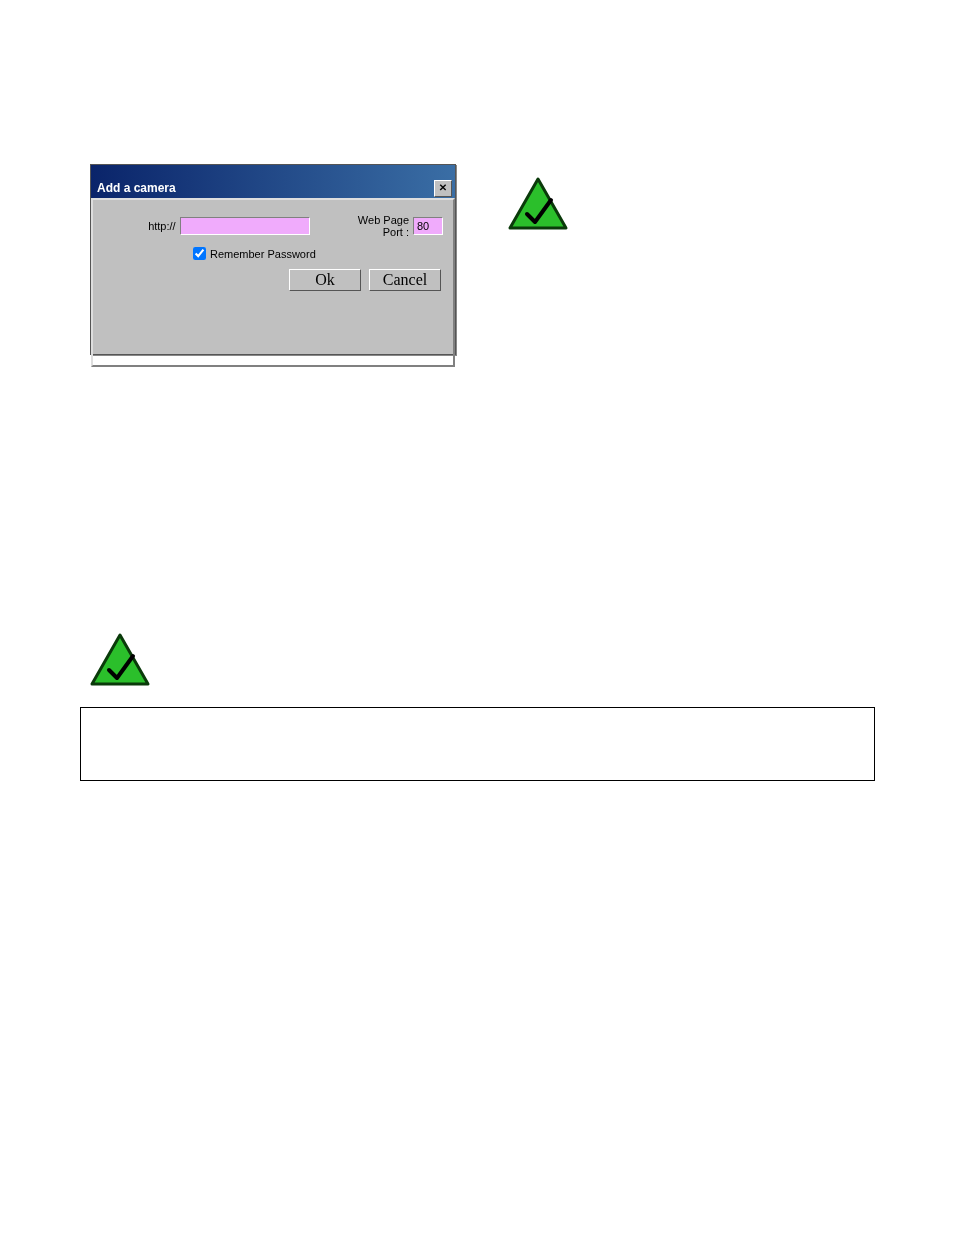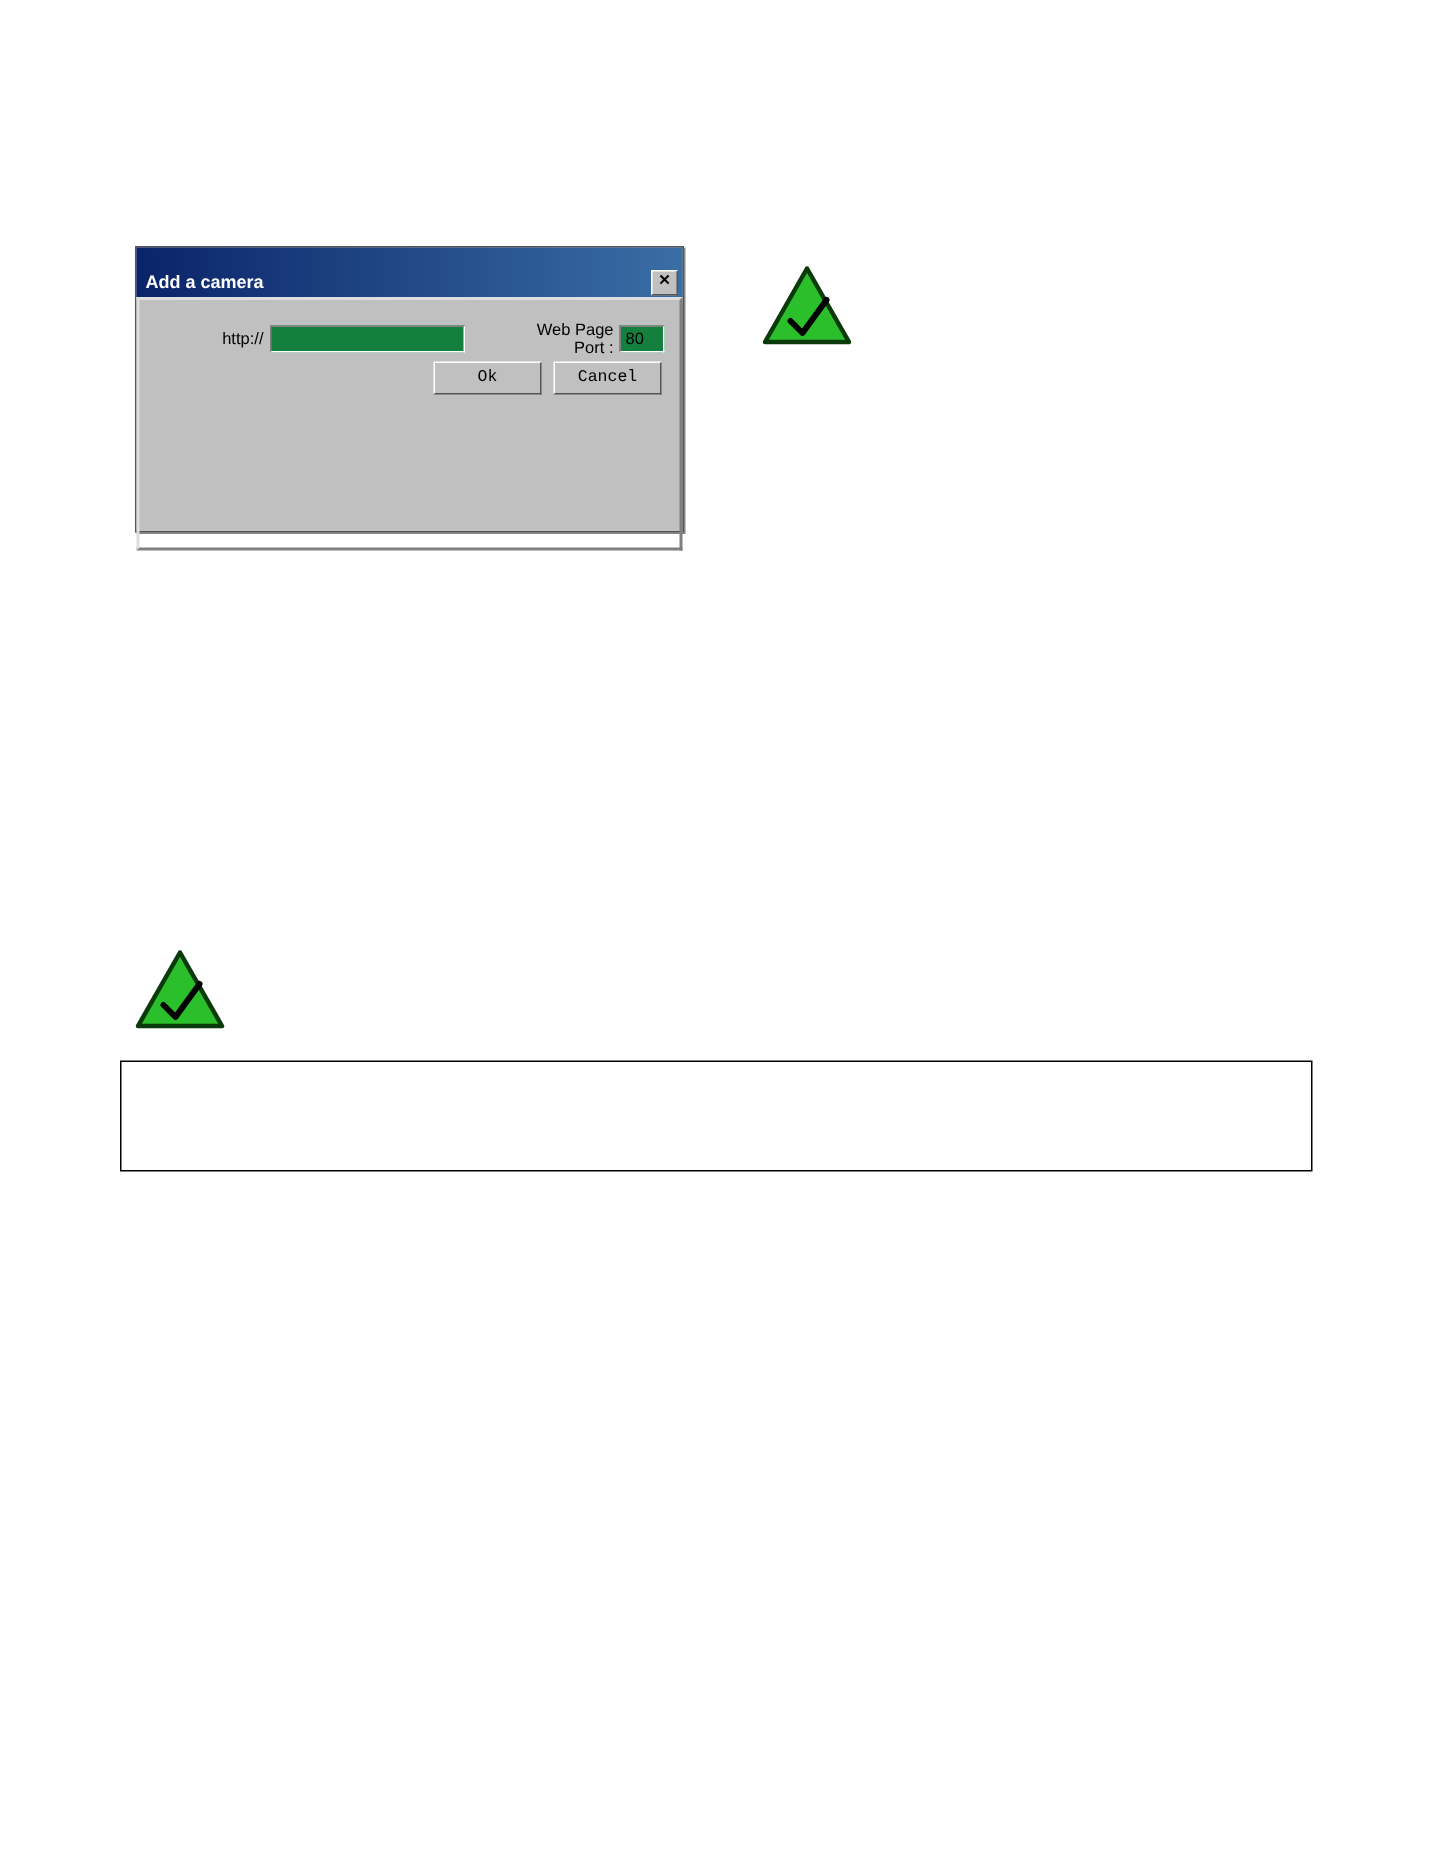--- a/index.html
+++ b/index.html
@@ -68,21 +68,21 @@
     text-align: right;
     padding-right: 4px;
     color: #000;
   }
   .txt {
     height: 18px;
     border-top: 1px solid #808080;
     border-left: 1px solid #808080;
     border-bottom: 1px solid #fff;
     border-right: 1px solid #fff;
-    background: #15803d;
+    background: #f0abfc;
     font-family: inherit;
     font-size: 11px;
     padding: 1px 3px;
     box-sizing: border-box;
   }
   .sel {
     background: #0a246a;
     color: #ffffff;
   }
   .check-row {
@@ -94,22 +94,22 @@
     margin-right: 4px;
   }
   .btn {
     width: 72px;
     height: 22px;
     background: #c0c0c0;
     border-top: 1px solid #fff;
     border-left: 1px solid #fff;
     border-right: 1px solid #555;
     border-bottom: 1px solid #555;
-    font-family: Liberation Mono, monospace;
-    font-size: 11px;
+    font-family: Liberation Serif, serif;
+    font-size: 16px;
     cursor: pointer;
   }
   .btn-row {
     display: flex;
     justify-content: flex-end;
     gap: 8px;
     padding-right: 2px;
   }
   .warning-icon {
     position: absolute;
@@ -137,20 +137,24 @@
 
     <div class="row">
       <div class="label">http://</div>
       <input class="txt" style="width: 130px;" value="">
       <div class="label" style="width:auto; margin-left:28px; padding-right:4px;text-align:right;">Web Page Port :</div>
       <input class="txt" style="width: 30px;" value="80">
     </div>
 
 
 
+    <div class="check-row">
+      <input type="checkbox" checked="" style="">
+      <span>Remember Password</span>
+    </div>
 
     <div class="btn-row">
       <button class="btn">Ok</button>
       <button class="btn">Cancel</button>
     </div>
 
   </div>
 </div>
 
 <div class="warning-icon" style="left:507px; top:176px;">

